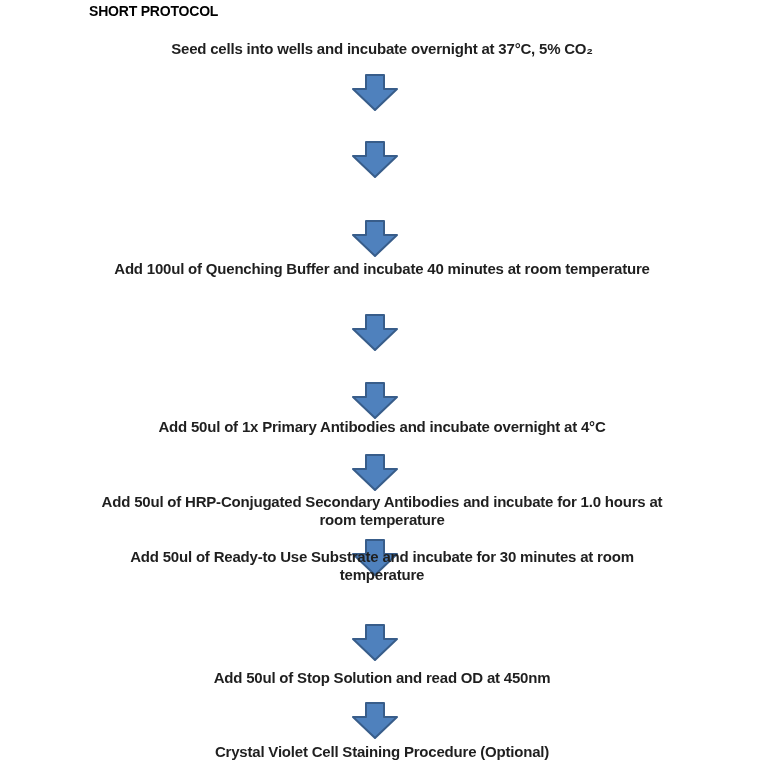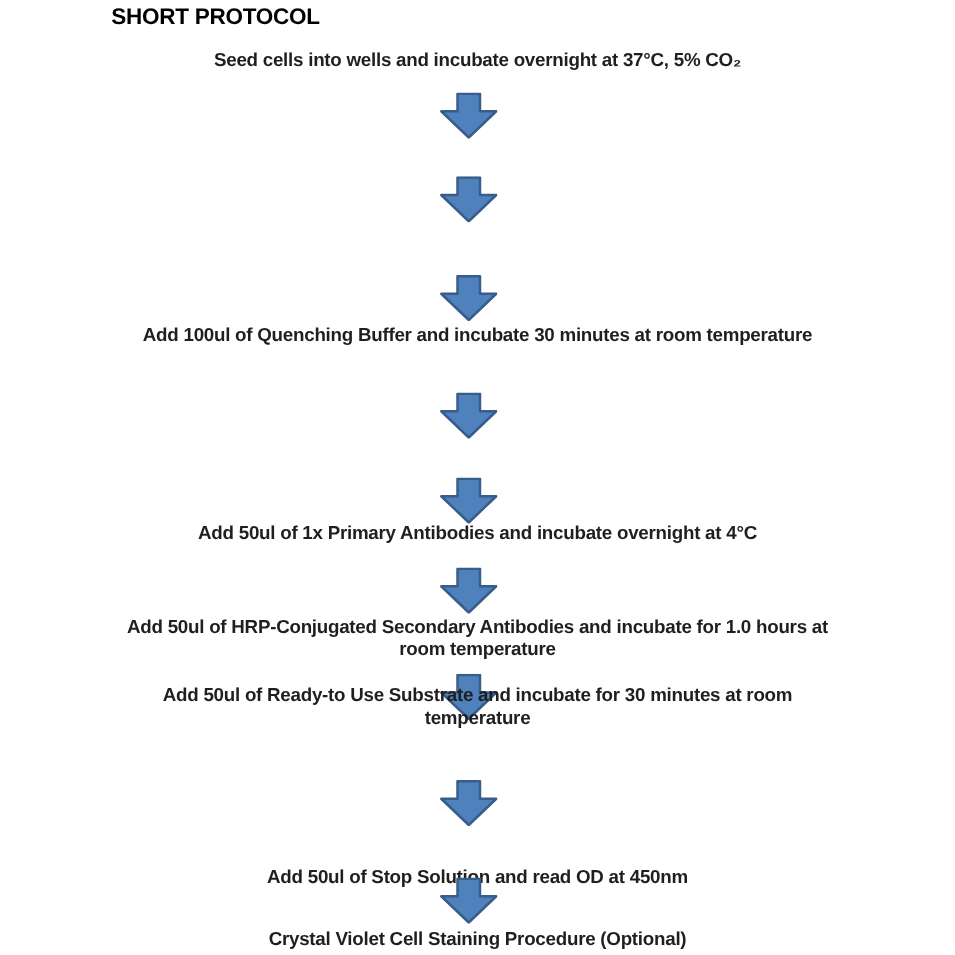--- a/index.html
+++ b/index.html
@@ -12,21 +12,21 @@
     width: 764px;
     height: 764px;
     background: var(--bg, #ffffff);
     font-family: "Liberation Sans", "DejaVu Sans", sans-serif;
     overflow: hidden;
   }
   .title {
     position: absolute;
     top: 3px;
     left: 89px;
-    font-size: 18px;
+    font-size: 14px;
     font-weight: bold;
     color: #000000;
     letter-spacing: -0.2px;
     white-space: nowrap;
   }
   .step {
     position: absolute;
     left: 50%;
     transform: translateX(-50%);
     text-align: center;
@@ -38,21 +38,21 @@
   }
   .one-line { white-space: nowrap; }
   .s1  { top: 40px; }
   .s2  { top: 117px; }
   .s3  { top: 188px; }
   .s4  { top: 260px; width: 545px; }
   .s5  { top: 350px; }
   .s6  { top: 418px; }
   .s7  { top: 493px; width: 575px; }
   .s8  { top: 548px; width: 558px; }
-  .s9  { top: 669px; margin-top: 24px; }
+  .s9  { top: 669px; }
   .s10 { top: 743px; }
   .arrow {
     position: absolute;
     left: 352px;
     width: 46px;
     height: 37px;
   }
   .arrow svg { display: block; width: 46px; height: 37px; }
   .arrow path {
     fill: var(--arrow-fill, #4f81bd);
@@ -92,21 +92,21 @@
       </svg>
   </div>
 
 
   <div class="arrow a3">
     <svg viewBox="0 0 46 37" xmlns="http://www.w3.org/2000/svg">
         <path d="M14 1 H32 V15 H45 L23 36 L1 15 H14 Z"></path>
       </svg>
   </div>
 
-  <div class="step s4">Add 100ul of Quenching Buffer and incubate 30 minutes at room temperature</div>
+  <div class="step s4">Add 100ul of Quenching Buffer and incubate 40 minutes at room temperature</div>
 
   <div class="arrow a4">
     <svg viewBox="0 0 46 37" xmlns="http://www.w3.org/2000/svg">
         <path d="M14 1 H32 V15 H45 L23 36 L1 15 H14 Z"></path>
       </svg>
   </div>
 
 
   <div class="arrow a5">
     <svg viewBox="0 0 46 37" xmlns="http://www.w3.org/2000/svg">

